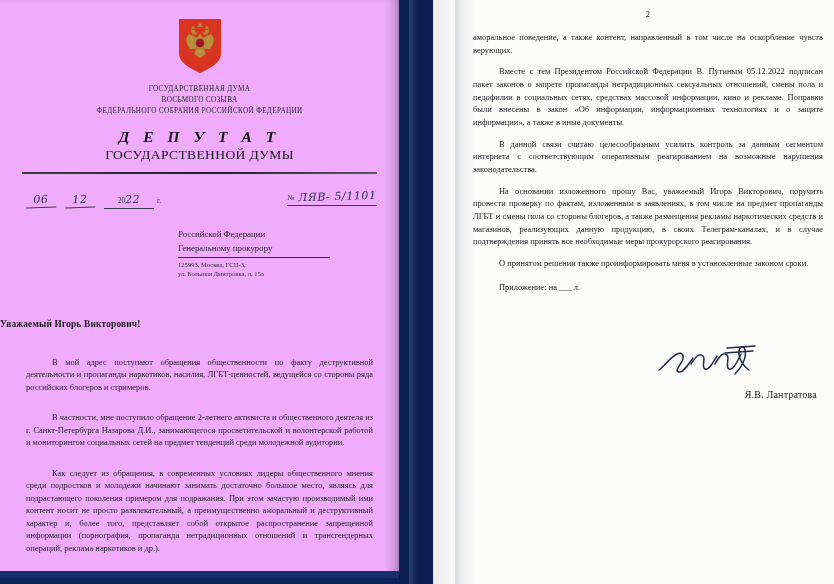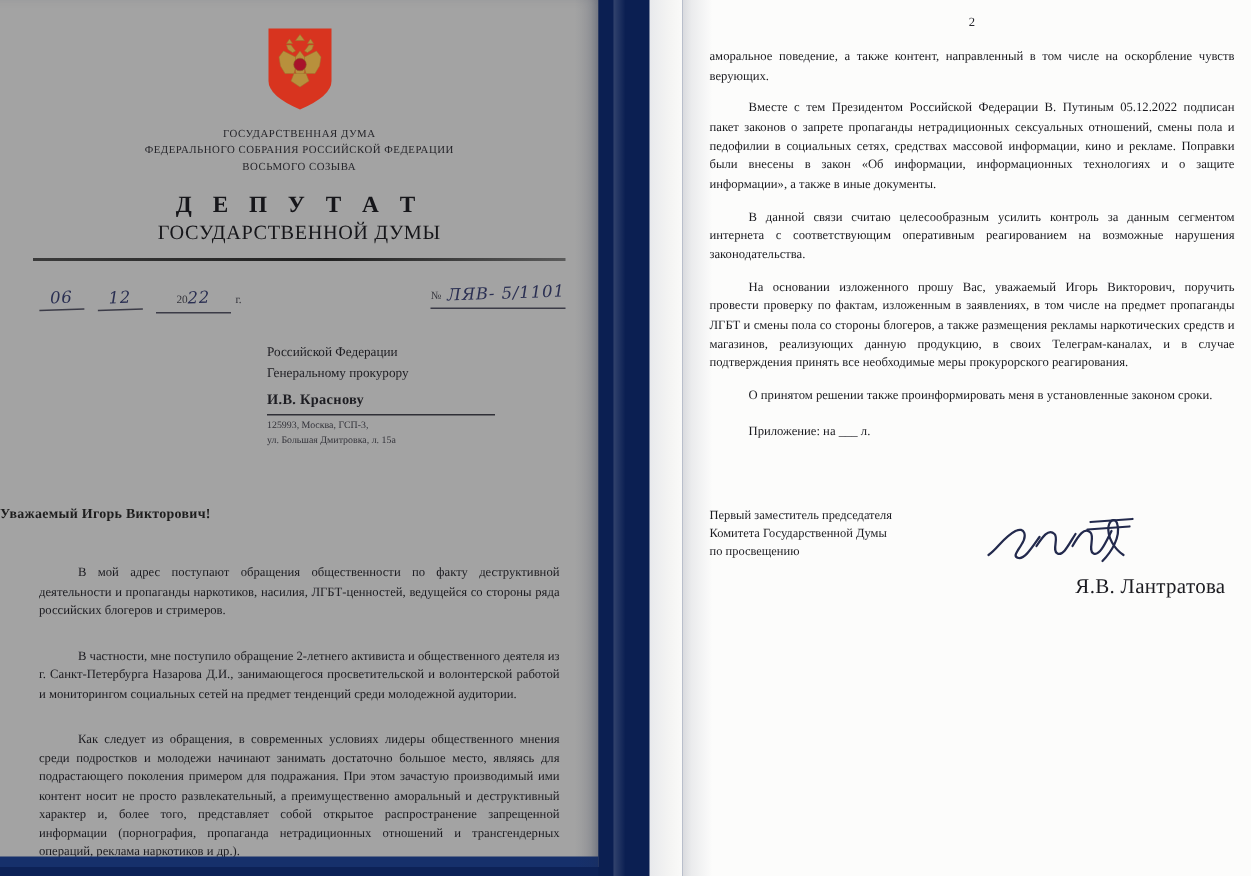--- a/index.html
+++ b/index.html
@@ -19,21 +19,21 @@
     position: relative;
     width: 834px;
     height: 584px;
     display: block;
   }
 
   
   .page {
     position: absolute;
     top: 0;
-    background: #a3a3a3;
+    background: #f0abfc;
     color: #1d1d1d;
     overflow: hidden;
   }
 
   .page-left {
     left: 0;
     width: 399px;
     height: 578px;
     box-shadow: inset -6px 0 10px -6px rgba(20,30,60,.35);
   }
@@ -114,20 +114,21 @@
     color: #25252a;
     text-transform: uppercase;
   }
 
   .deputat {
     font-size: 15.5px;
     font-weight: bold;
     letter-spacing: 5px;
     margin-top: 11px;
     color: #16161a;
+    font-style: italic;
   }
 
   .deputat-sub {
     font-size: 13.5px;
     margin-top: 1px;
     letter-spacing: .4px;
     color: #16161a;
   }
 
   .rule {
@@ -298,21 +299,21 @@
     left: 182px;
     top: 2px;
     width: 110px;
     height: 42px;
   }
 
   .sig-name {
     position: absolute;
     right: 6px;
     bottom: 0;
-    font-size: 14px;
+    font-size: 10px;
     color: #1b1b20;
     letter-spacing: .2px;
   }
 </style>
 </head>
 <body>
 
 <div class="spread">
 
   <div class="page page-left">
@@ -336,22 +337,22 @@
           <path d="M14 11 L16 8 L18 11 Z"></path>
           <path d="M28 11 L30 8 L32 11 Z"></path>
           <path d="M20 9 L23 5 L26 9 Z"></path>
 
           <path d="M19 31 L17 36 L23 40 L29 36 L27 31 Z"></path>
         </g>
         <circle cx="23" cy="25" r="4.2" fill="#a8132a" stroke="#8d5f26" stroke-width=".4"></circle>
       </svg>
 
       <div class="org-line">ГОСУДАРСТВЕННАЯ ДУМА</div>
+      <div class="org-line">ВОСЬМОГО СОЗЫВА</div>
       <div class="org-line">ФЕДЕРАЛЬНОГО СОБРАНИЯ РОССИЙСКОЙ ФЕДЕРАЦИИ</div>
-      <div class="org-line">ВОСЬМОГО СОЗЫВА</div>
 
       <div class="deputat">Д Е П У Т А Т</div>
       <div class="deputat-sub">ГОСУДАРСТВЕННОЙ ДУМЫ</div>
     </div>
 
     <div class="rule"></div>
 
     <div class="meta-row">
       <div class="date-block">
         <span class="seg seg-day hand">06</span>
@@ -361,21 +362,20 @@
 
       <div class="ref-block">
         <span class="ref-no">№</span>
         <span class="hand">ЛЯВ- 5/1101</span>
       </div>
     </div>
 
     <div class="addressee">
       <div>Российской Федерации</div>
       <div>Генеральному прокурору</div>
-      <div class="name">И.В. Краснову</div>
       <div class="addr-rule"></div>
       <div class="postal">125993, Москва, ГСП-3,</div>
       <div class="postal">ул. Большая Дмитровка, л. 15а</div>
     </div>
 
     <div class="salutation">Уважаемый Игорь Викторович!</div>
 
     <div class="body">
       <p>В мой адрес поступают обращения общественности по факту деструктивной деятельности и пропаганды наркотиков, насилия, ЛГБТ-ценностей, ведущейся со стороны ряда российских блогеров и стримеров.</p>
       <p>В частности, мне поступило обращение 2-летнего активиста и общественного деятеля из г. Санкт-Петербурга Назарова Д.И., занимающегося просветительской и волонтерской работой и мониторингом социальных сетей на предмет тенденций среди молодежной аудитории.</p>
@@ -399,25 +399,20 @@
         <p class="no-indent">аморальное поведение, а также контент, направленный в том числе на оскорбление чувств верующих.</p>
         <p>Вместе с тем Президентом Российской Федерации В. Путиным 05.12.2022 подписан пакет законов о запрете пропаганды нетрадиционных сексуальных отношений, смены пола и педофилии в социальных сетях, средствах массовой информации, кино и рекламе. Поправки были внесены в закон «Об информации, информационных технологиях и о защите информации», а также в иные документы.</p>
         <p>В данной связи считаю целесообразным усилить контроль за данным сегментом интернета с соответствующим оперативным реагированием на возможные нарушения законодательства.</p>
         <p>На основании изложенного прошу Вас, уважаемый Игорь Викторович, поручить провести проверку по фактам, изложенным в заявлениях, в том числе на предмет пропаганды ЛГБТ и смены пола со стороны блогеров, а также размещения рекламы наркотических средств и магазинов, реализующих данную продукцию, в своих Телеграм-каналах, и в случае подтверждения принять все необходимые меры прокурорского реагирования.</p>
         <p>О принятом решении также проинформировать меня в установленные законом сроки.</p>
       </div>
 
       <div class="attachment">Приложение: на ___ л.</div>
 
       <div class="signature">
-        <div class="sig-title">
-          <div>Первый заместитель председателя</div>
-          <div>Комитета Государственной Думы</div>
-          <div>по просвещению</div>
-        </div>
 
         <svg class="sig-mark" viewBox="0 0 110 42">
           <g fill="none" stroke="#232a4d" stroke-width="1.5" stroke-linecap="round" stroke-linejoin="round">
             <path d="M4 30 C10 26 14 18 22 14 C28 11 30 17 26 23 C23 28 20 31 24 32 C28 33 33 25 38 18"></path>
             <path d="M36 24 C40 18 44 12 48 16 C51 19 46 27 50 29 C54 31 58 22 62 16"></path>
             <path d="M60 24 C64 17 68 11 72 15 C75 18 70 27 74 29 C78 31 82 22 86 14"></path>
             <path d="M80 34 C86 28 92 18 90 10 C89 5 85 6 84 11 C83 18 88 26 94 30"></path>
             <path d="M72 8 L100 6"></path>
             <path d="M70 13 L98 11"></path>
           </g>

